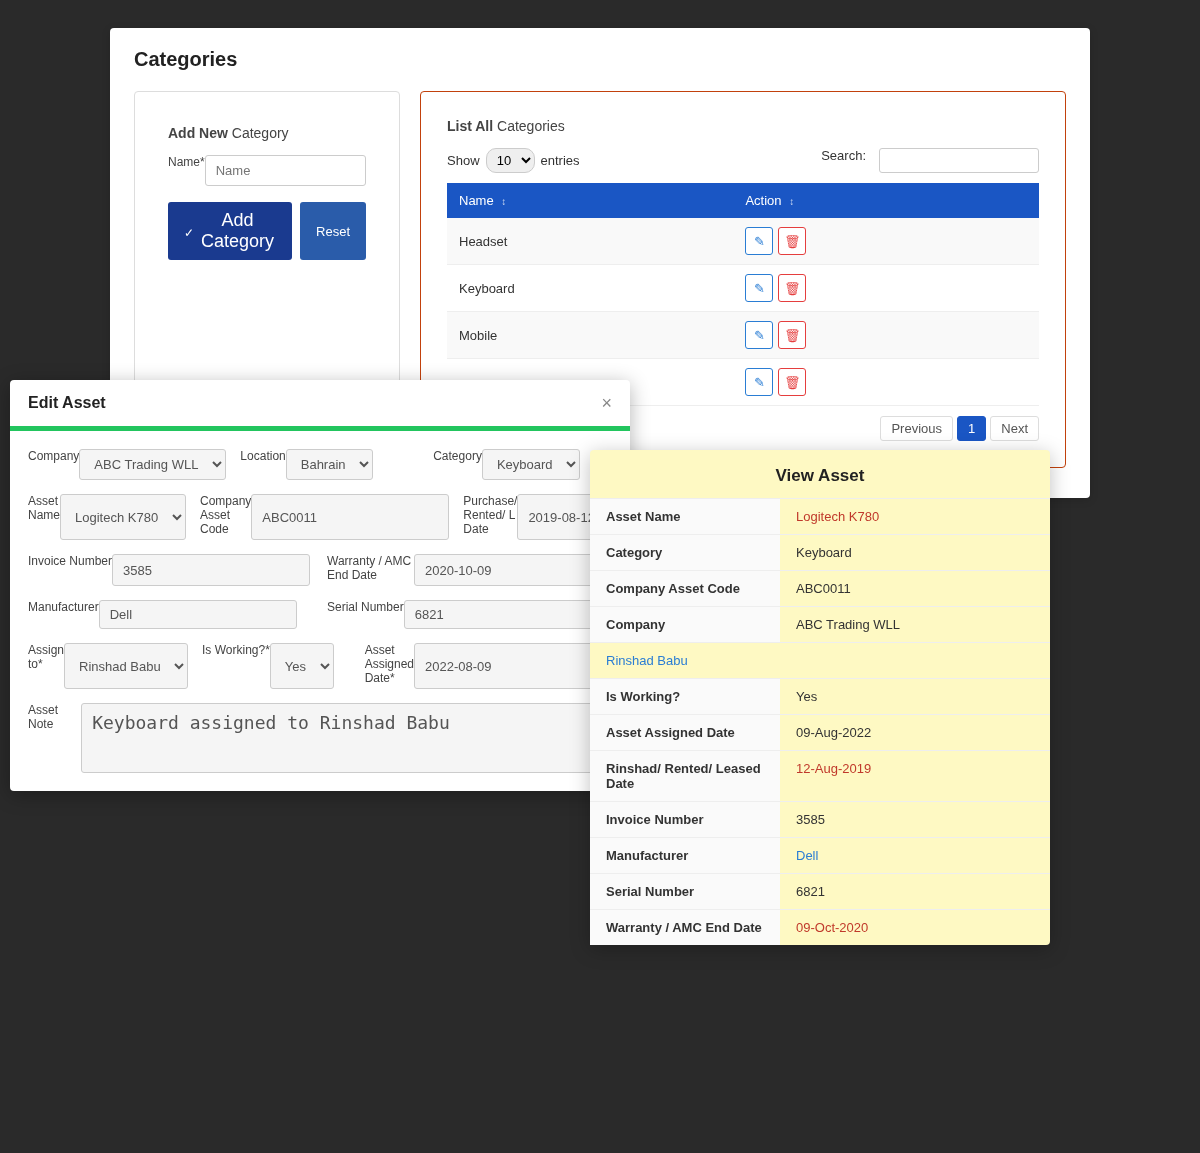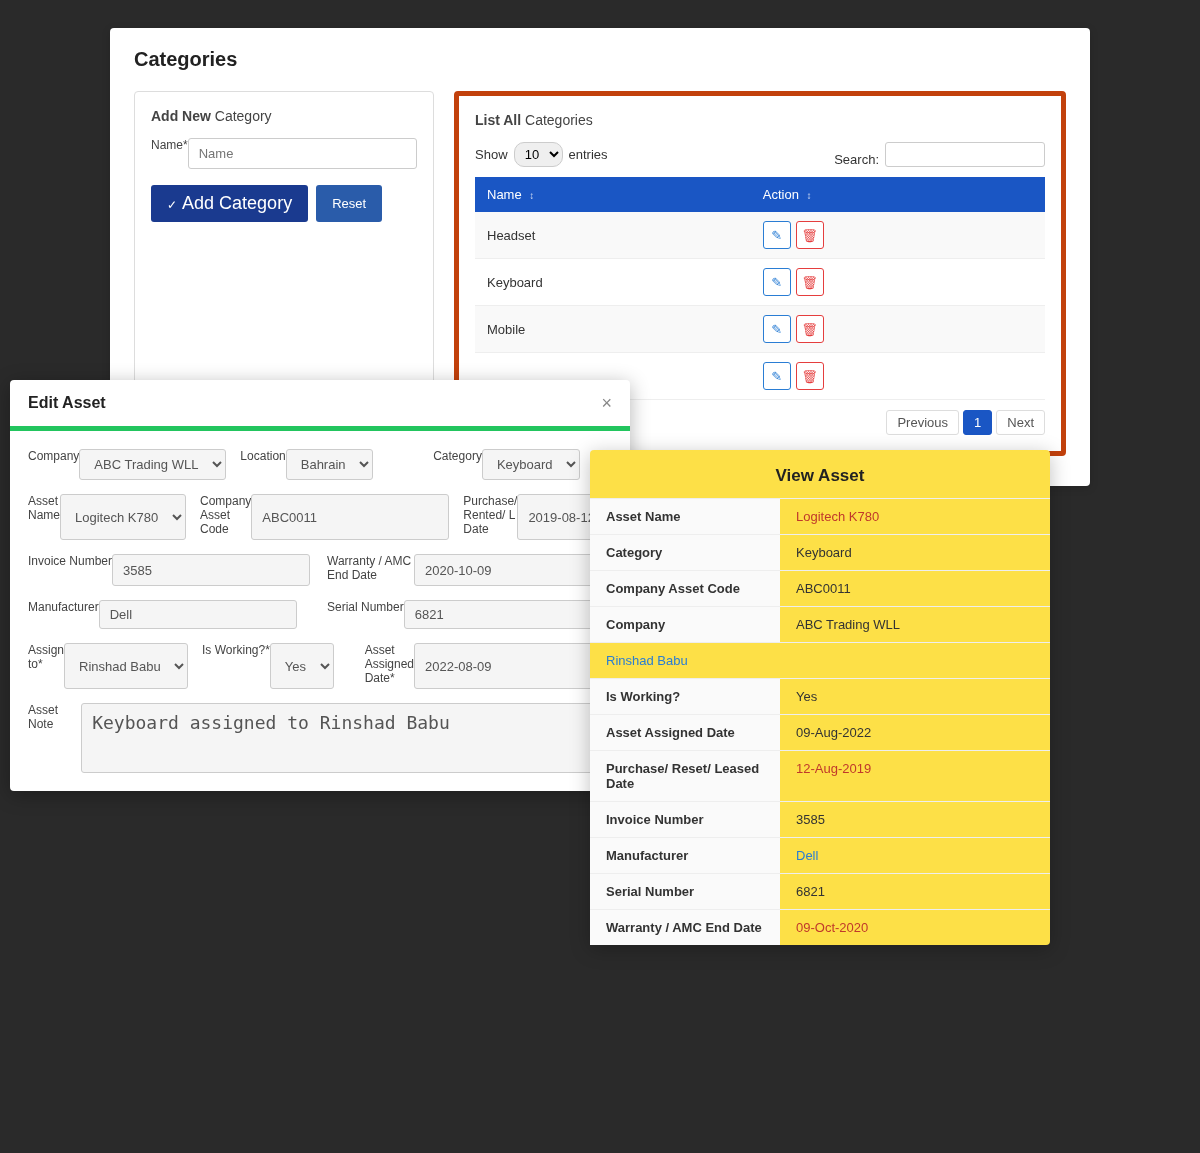--- a/index.html
+++ b/index.html
@@ -32,22 +32,22 @@
 
     .panel-body {
       display: flex;
       gap: 20px;
     }
 
     
     .add-category-box {
       border: 1px solid #ddd;
       border-radius: 4px;
-      padding: 16px;
-      width: 300px;
+      padding: 33px;
+      width: 266px;
       flex-shrink: 0;
     }
 
     .add-category-box .box-title {
       font-size: 14px;
       font-weight: normal;
       margin-bottom: 14px;
       color: #444;
     }
 
@@ -98,23 +98,23 @@
       border: none;
       padding: 8px 16px;
       border-radius: 3px;
       cursor: pointer;
       font-size: 13px;
     }
 
     
     .list-categories-box {
       flex: 1;
-      border: 5px solid #c2410c;
+      border: 1px solid #c2410c;
       border-radius: 4px;
-      padding: 16px;
+      padding: 26px;
     }
 
     .list-categories-box .box-title {
       font-size: 14px;
       font-weight: normal;
       margin-bottom: 14px;
       color: #444;
     }
 
     .list-categories-box .box-title strong {
@@ -138,22 +138,22 @@
     .show-entries select {
       padding: 3px 6px;
       border: 1px solid #ccc;
       border-radius: 10px;
       font-size: 13px;
       text-align: center;
     }
 
     .search-box {
       display: flex;
-      align-items: flex-end;
-      gap: 6px;
+      align-items: flex-start;
+      gap: 13px;
       font-size: 13px;
     }
 
     .search-box input {
       padding: 4px 8px;
       border: 1px solid #ccc;
       border-radius: 3px;
       font-size: 13px;
       width: 160px;
     }
@@ -337,21 +337,21 @@
       min-height: 70px;
       resize: none;
     }
 
     
     .view-asset-panel {
       position: absolute;
       top: 450px;
       left: 590px;
       width: 460px;
-      background: #fde047;
+      background: #fef9c3;
       border-radius: 4px;
       box-shadow: 0 4px 20px rgba(0,0,0,0.25);
       padding: 0;
       z-index: 20;
     }
 
     .view-asset-header {
       padding: 16px 20px 12px;
       border-bottom: 1px solid #eee;
     }
@@ -639,21 +639,21 @@
     </div>
       <div class="view-row">
       <div class="view-label">Is Working?</div>
       <div class="view-value ">Yes</div>
     </div>
       <div class="view-row">
       <div class="view-label">Asset Assigned Date</div>
       <div class="view-value ">09-Aug-2022</div>
     </div>
       <div class="view-row">
-      <div class="view-label">Purchase/ Reset/ Leased Date</div>
+      <div class="view-label">Rinshad/ Rented/ Leased Date</div>
       <div class="view-value highlight">12-Aug-2019</div>
     </div>
       <div class="view-row">
       <div class="view-label">Invoice Number</div>
       <div class="view-value ">3585</div>
     </div>
       <div class="view-row">
       <div class="view-label">Manufacturer</div>
       <div class="view-value blue">Dell</div>
     </div>

